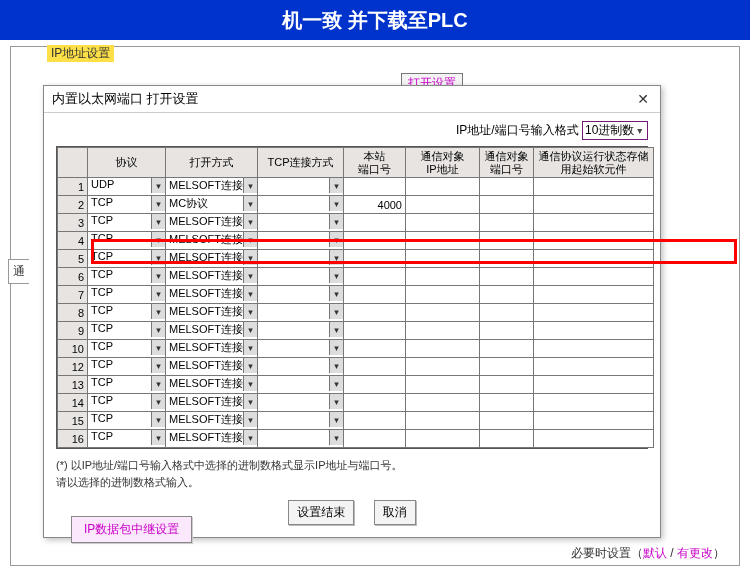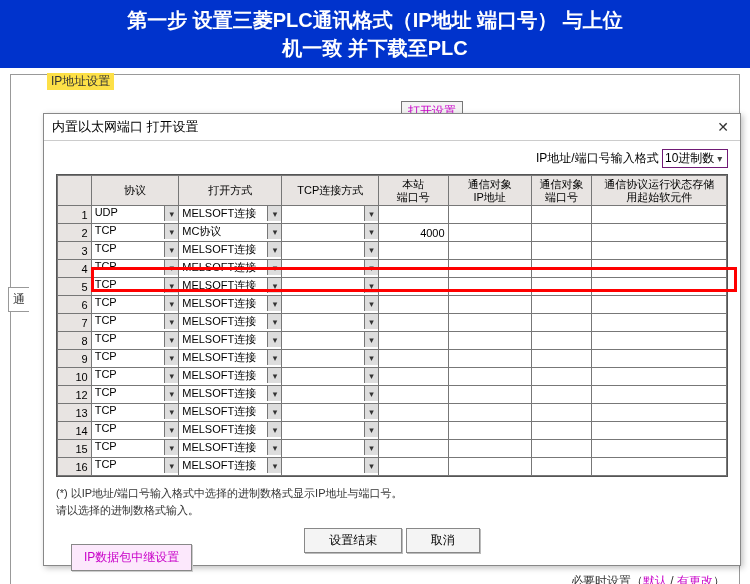--- a/index.html
+++ b/index.html
@@ -2,21 +2,21 @@
 <html><head>
 <meta charset="utf-8">
 <style>
 * { box-sizing: border-box; margin: 0; padding: 0; }
 body { font-family: "Microsoft YaHei", SimSun, Arial, sans-serif; font-size: 12px; background: #fff; width: 750px; height: 584px; overflow: hidden; }
 .banner { background: #0033cc; color: #fff; font-size: 20px; font-weight: bold; text-align: center; padding: 6px 10px; line-height: 1.4; }
 .outer-frame { border: 1px solid #999; margin: 6px 10px 0 10px; padding: 2px 6px 40px 6px; position: relative; height: 520px; }
 .group-label { position: absolute; top: -2px; left: 36px; background: #fde047; padding: 0 4px; font-size: 12px; color: #333; }
 .behind-btn { position: absolute; top: 26px; left: 390px; color: #c800c8; border: 1px solid #777; padding: 1px 6px; font-size: 12px; background: #f4f4f4; }
 .side-tab { position: absolute; top: 212px; left: -3px; writing-mode: horizontal-tb; border: 1px solid #999; border-right: none; padding: 3px 4px; background: #fff; font-size: 12px; color: #333;}
-.dialog { position: absolute; top: 38px; left: 32px; width: 698px; background: #fff; border: 1px solid #888; box-shadow: 2px 2px 6px rgba(0,0,0,0.25); }
+.dialog { position: absolute; top: 38px; left: 32px; width: 618px; background: #fff; border: 1px solid #888; box-shadow: 2px 2px 6px rgba(0,0,0,0.25); }
 .dlg-title { display: flex; align-items: center; justify-content: space-between; border-bottom: 1px solid #ccc; padding: 4px 8px; font-size: 13px; }
 .dlg-close { width: 18px; height: 18px; display: flex; align-items: center; justify-content: center; cursor: pointer; font-size: 14px; color: #333; }
 .dlg-body { padding: 8px 12px 12px 12px; }
 .fmt-row { text-align: right; margin-bottom: 6px; font-size: 12px; }
 .fmt-select { display: inline-block; border: 1px solid #701a75; padding: 0 2px; min-width: 66px; text-align: left; background: #fff; font-size: 12px; }
 .fmt-select::after { content: " ▾"; font-size: 10px; color: #444; }
 .tbl-wrap { border: 1px solid #555; }
 table { border-collapse: collapse; width: 100%; table-layout: fixed; }
 th, td { border: 1px solid #777; font-size: 11px; padding: 0; height: 18px; vertical-align: middle; text-align: center; background: #fff; overflow: hidden; white-space: nowrap; }
 th { background: #e8e4e2; font-weight: normal; height: 28px; line-height: 1.15; padding: 2px 1px; }
@@ -25,30 +25,29 @@
 col.c-rport { width: 54px; } col.c-dev { width: 120px; }
 .idx { background: #e8e4e2; text-align: right; padding-right: 3px; }
 .dd { display: flex; height: 100%; }
 .dd-val { flex: 1; text-align: left; padding-left: 3px; overflow: hidden; }
 .dd-btn { width: 14px; height: 15px; background: #ddd; border-left: 1px solid #777; display: flex; align-items: center; justify-content: center; font-size: 9px; color: #333; cursor: pointer; }
 .hl-row td { position: relative; }
 .hl-box { position: absolute; border: 3px solid #ff0000; pointer-events: none; left: 35px; top: 93px; width: 646px; height: 25px; z-index: 5; }
 .tbl-pos { position: relative; border-radius: 31px; }
 .note { font-size: 11px; color: #333; margin-top: 8px; line-height: 1.5; }
 .btn-row { text-align: center; margin-top: 10px; }
-.btn { display: inline-block; border: 1px solid #888; background: #f4f4f4; padding: 3px 24px; margin: 0 0; font-size: 12px; cursor: pointer; box-shadow: 1px 1px 0 #bbb; }
+.btn { display: inline-block; border: 1px solid #888; background: #f4f4f4; padding: 3px 8px; margin: 0 8px; font-size: 12px; cursor: pointer; box-shadow: 1px 1px 0 #bbb; }
 .relay-btn { position: absolute; bottom: 22px; left: 60px; border: 1px solid #888; background: #fce8fc; color: #c800c8; padding: 4px 12px; font-size: 12px; box-shadow: 1px 1px 0 #ccc; }
 .footer { position: absolute; bottom: 3px; right: 14px; font-size: 12px; color: #333; }
 .footer .mag { color: #c800c8; }
 </style>
 </head>
 <body>
 
 <div class="banner">
-  <div>第一步 设置三菱PLC通讯格式（IP地址 端口号）  与上位</div>
   <div>机一致 并下载至PLC</div>
 </div>
 
 <div class="outer-frame">
   <div class="group-label">IP地址设置</div>
   <div class="behind-btn">打开设置</div>
   <div class="side-tab">通</div>
 
   <div class="dialog">
     <div class="dlg-title">

